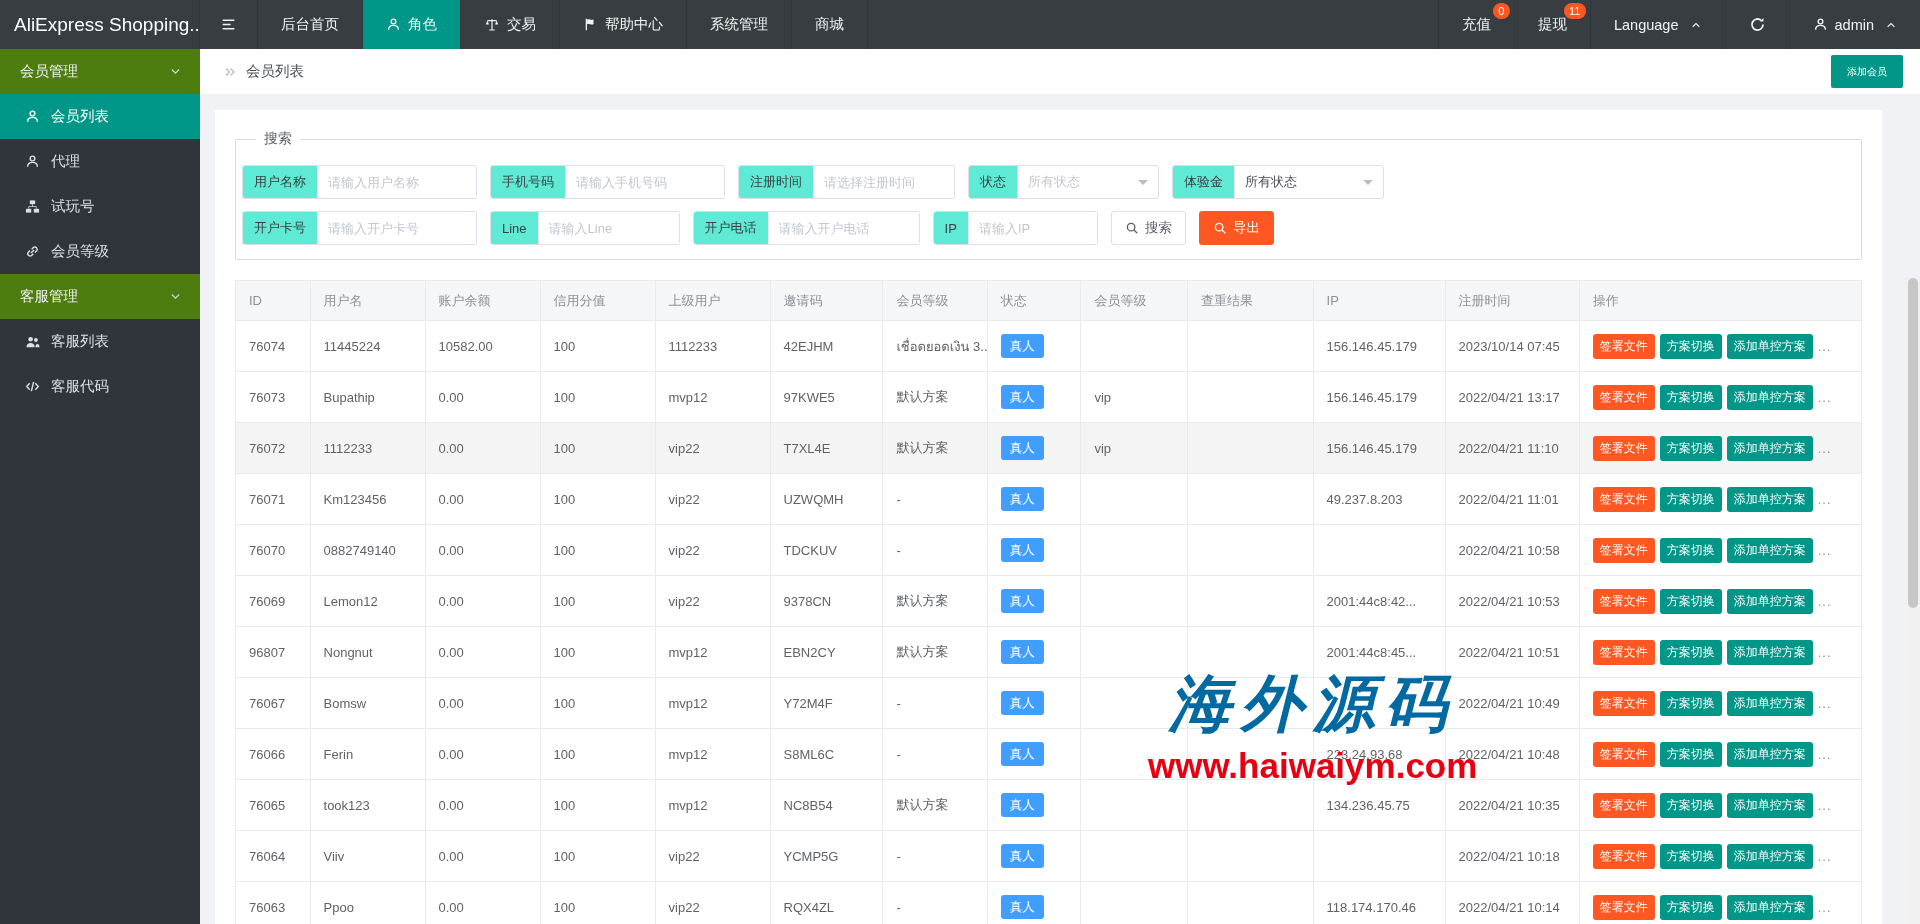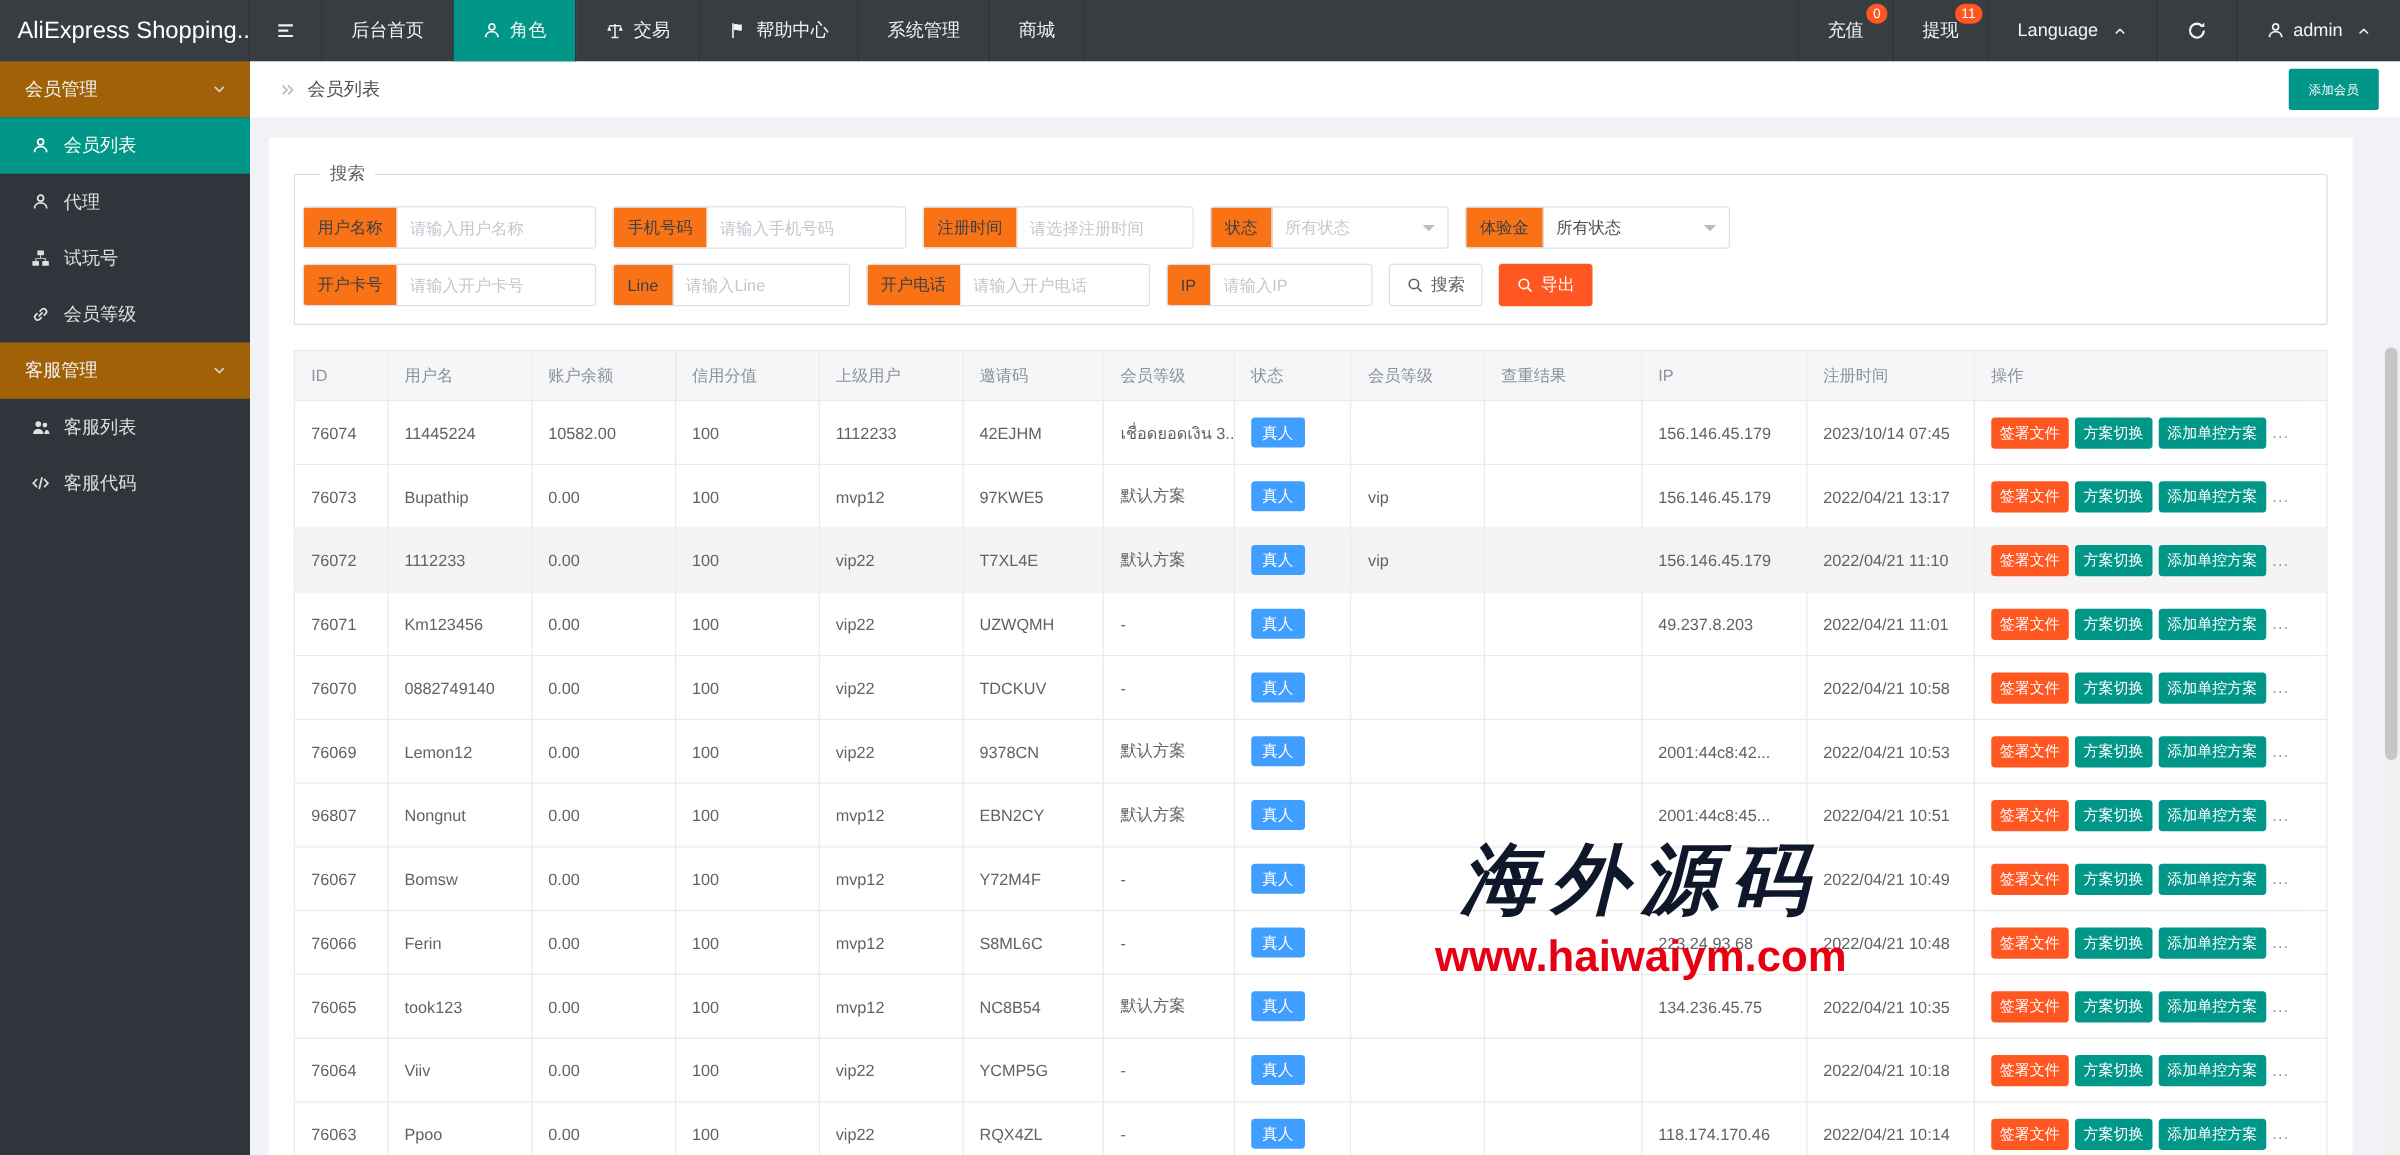--- a/index.html
+++ b/index.html
@@ -20,21 +20,21 @@
     color:#f2f2f2; font-size:14.5px; cursor:pointer; border-right:1px solid #31363a; }
   .nav-item.active { background:#009688; }
   .nav-right { margin-left:auto; display:flex; }
   .nav-right .nav-item { border-right:none; border-left:1px solid #31363a; }
   .nav-badge { position:absolute; top:3px; right:4px; background:#ff5722; color:#fff;
     font-size:11px; line-height:1; padding:2.5px 5.5px; border-radius:9px; }
   .caret { margin-left:4px; display:inline-flex; }
   
   .sidebar { position:absolute; top:49px; left:0; bottom:0; width:200px; background:#2f353a; z-index:20; }
   .side-group-title { height:45px; display:flex; align-items:center; padding:0 18px 0 20px;
-    background:#a16207; color:#f0f2f4; font-size:14.5px; cursor:pointer; }
+    background:#4d7c0f; color:#f0f2f4; font-size:14.5px; cursor:pointer; }
   .side-group-title .chev { margin-left:auto; display:inline-flex; color:#cfd4d8; }
   .side-item { height:45px; display:flex; align-items:center; gap:10px; padding-left:24px;
     color:#dde1e4; font-size:14.5px; cursor:pointer; }
   .side-item.active { background:#009688; color:#fff; }
   .side-item .icn { display:inline-flex; width:17px; justify-content:center; }
   
   .crumb-bar { position:absolute; top:49px; left:200px; right:0; height:45px; background:#fff;
     display:flex; align-items:center; padding:0 17px 0 22px; z-index:10; }
   .crumb-icon { color:#b8bcc2; display:inline-flex; margin-right:8px; }
   .crumb-title { font-size:14.5px; color:#4a4f55; }
@@ -43,21 +43,21 @@
   
   .content { position:absolute; top:94px; left:200px; right:0; bottom:0; padding:16px 38px 0 15px; }
   .card { background:#fff; width:100%; height:860px; padding:20px; }
   
   fieldset.search { border:1px solid #d9dde2; border-radius:2px; padding:12px 14px 14px 6px; }
   fieldset.search legend { margin-left:14px; padding:0 8px; font-size:14px; color:#5a5e66; }
   .f-row { display:flex; align-items:center; gap:13px; margin:5px 0 0 0; }
   .f-row + .f-row { margin-top:12px; }
   .fg { display:flex; align-items:stretch; height:34px; border:1px solid #dcdfe6; border-radius:3px;
     background:#fff; overflow:hidden; }
-  .fg-label { display:flex; align-items:center; padding:0 11px; background:#f97316;
+  .fg-label { display:flex; align-items:center; padding:0 11px; background:#5eead4;
     border-right:1px solid #e3e6eb; font-size:13px; color:#3c4045; white-space:nowrap; }
   .fg input { border:none; outline:none; padding:0 10px; font-size:13px; color:#606266;
     font-family:inherit; background:#fff; }
   .fg input::placeholder { color:#c3c7cf; }
   .fg .sel { display:flex; align-items:center; justify-content:space-between; padding:0 10px;
     font-size:13px; cursor:pointer; }
   .sel-val-grey { color:#c3c7cf; }
   .sel-val { color:#4a4f55; }
   .tri { width:0; height:0; border:5px solid transparent; border-top-color:#b8bdc6; margin:5px 0 0 26px; }
   .btn-search { height:34px; display:inline-flex; align-items:center; gap:6px; padding:0 13px;
@@ -78,21 +78,21 @@
     box-shadow:-6px 0 8px -5px rgba(0,0,0,.18); }
   .tag-real { display:inline-block; background:#409eff; color:#fff; font-size:12.5px;
     padding:6px 9px; border-radius:3px; line-height:1; cursor:pointer; }
   .btn-op { border:none; color:#fff; font-size:12px; padding:6.5px 7px; border-radius:3px;
     margin-right:5px; line-height:1; cursor:pointer; font-family:inherit; white-space:nowrap; }
   .btn-sign { background:#ff5722; }
   .btn-teal { background:#009688; }
   .more-dots { color:#8d9298; font-size:13px; letter-spacing:1px; cursor:pointer; }
   
   .wm { position:absolute; left:1148px; top:662px; z-index:60; pointer-events:none; text-align:center; }
-  .wm-cn { color:#0f172a; font-size:62px; font-weight:bold; font-style:italic;
+  .wm-cn { color:#0369a1; font-size:62px; font-weight:bold; font-style:italic;
     font-family:"DejaVu Serif","Liberation Serif",serif; letter-spacing:10px; white-space:nowrap; }
   .wm-red { color:#e60012; font-size:35px; font-weight:bold; margin-top:0px;
     font-family:"Liberation Sans",sans-serif; white-space:nowrap; }
   
   .scroll-track { position:absolute; right:0; top:278px; bottom:0; width:14px; background:#f1f1f1; z-index:70; }
   .scroll-thumb { position:absolute; top:0; left:2px; width:10px; height:330px; background:#c6c6c6; border-radius:6px; }
   svg { display:block; }
 </style>
 </head>
 <body>

